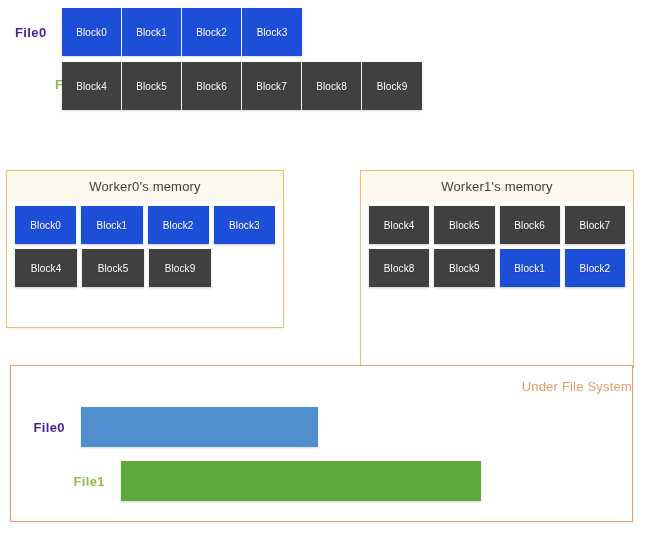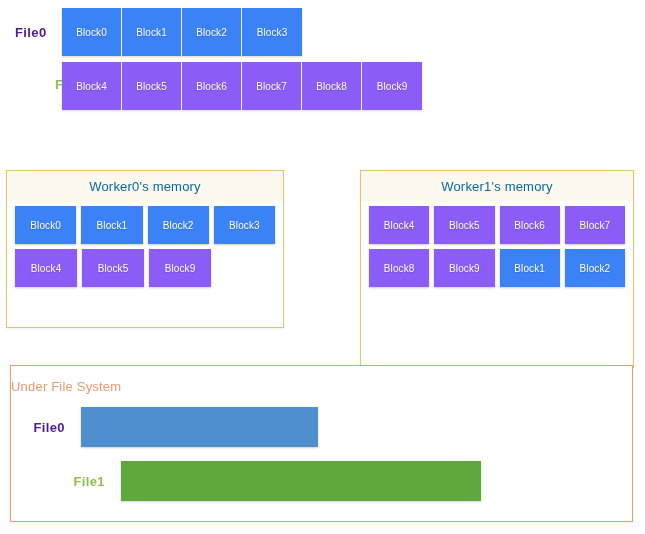--- a/index.html
+++ b/index.html
@@ -21,22 +21,22 @@
     box-sizing: border-box;
     display: flex;
     align-items: center;
     justify-content: center;
     color: #ffffff;
     font-size: 10px;
     letter-spacing: .1px;
     white-space: nowrap;
     text-shadow: 0 1px 1px rgba(0,0,0,.18);
   }
-  .blue  { background: #3b82f6; }
-  .green { background: #8b5cf6; }
+  .blue  { background: #1d4ed8; }
+  .green { background: #404040; }
 
   
   .file-strip-label {
     position: absolute;
     font-size: 13px;
     font-weight: bold;
     letter-spacing: .4px;
   }
   .lbl-blue  { color: #4c1d95; }
   .lbl-green { color: #8DBF4D; padding-left: 40px; }
@@ -61,21 +61,21 @@
     box-shadow: 0 1px 2px rgba(0,0,0,.07);
   }
   .worker-header {
     height: 30px;
     background: #FDF8EE;
     display: flex;
     align-items: center;
     justify-content: center;
   }
   .worker-title {
-    color: #0369a1;
+    color: #404040;
     font-size: 13px;
     letter-spacing: .2px;
   }
   .worker-body {
     padding: 5px 8px 8px 8px;
   }
   .grid-row {
     display: flex;
     gap: 5px;
     margin-bottom: 5px;
@@ -88,21 +88,21 @@
 
   
   .ufs-panel {
     position: absolute;
     box-sizing: border-box;
     border: 1px solid #ED9C72;
     background: #ffffff;
     box-shadow: 0 1px 2px rgba(0,0,0,.07);
   }
   .ufs-title {
-    text-align: left;
+    text-align: right;
     color: #E89A6E;
     font-size: 13px;
     letter-spacing: .2px;
     margin-top: 13px;
   }
   .ufs-rows {
     position: relative;
     margin-top: 10px;
   }
   .ufs-row {

